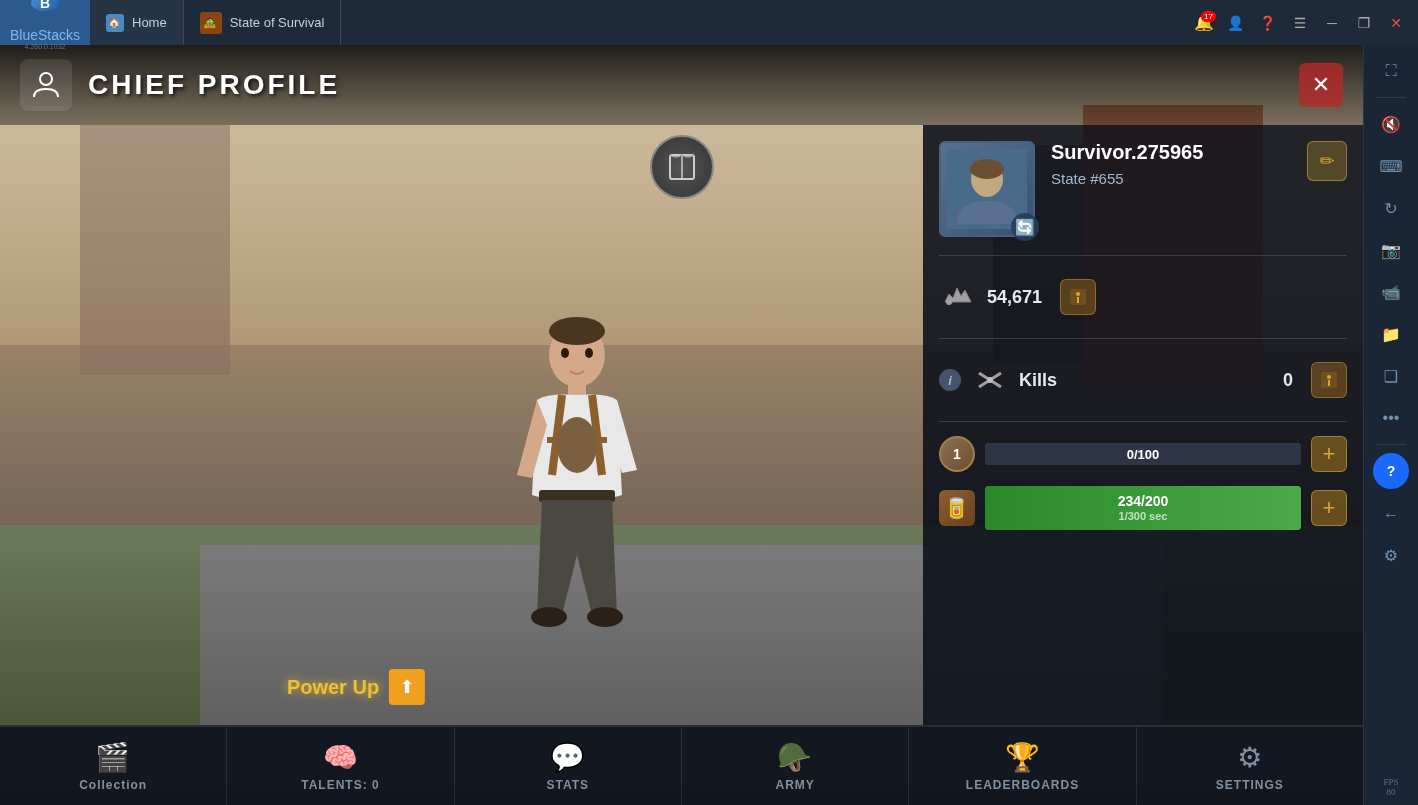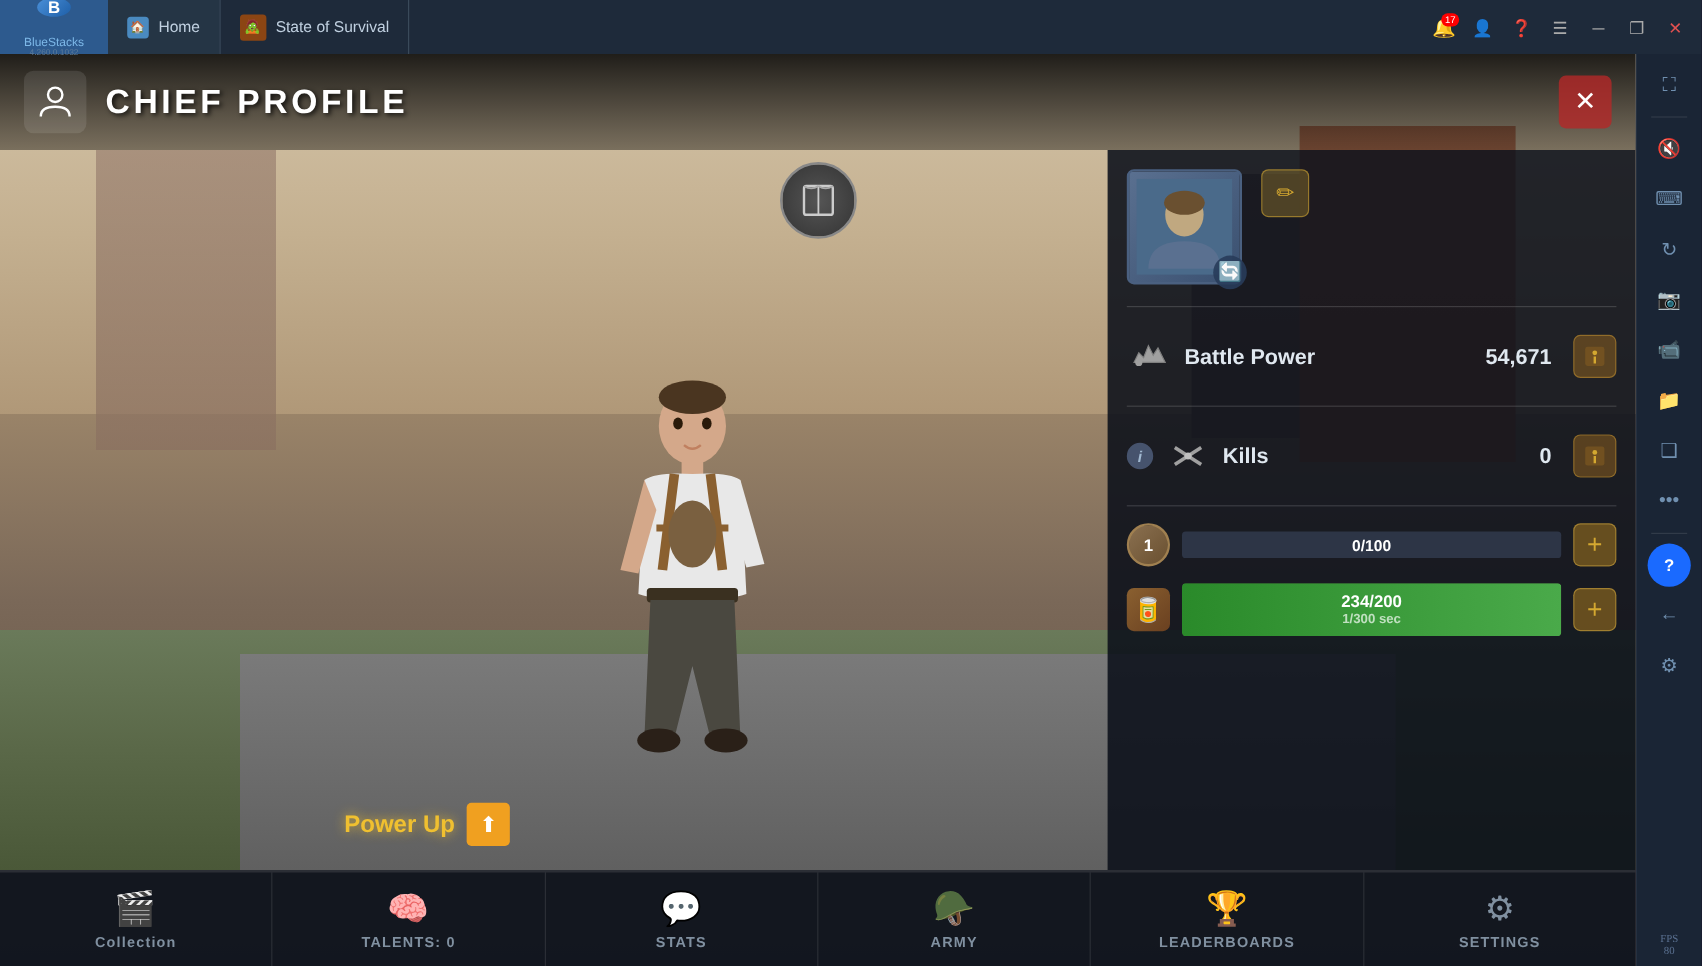--- a/index.html
+++ b/index.html
@@ -37,21 +37,21 @@
       border-radius: 50%;
       display: flex;
       align-items: center;
       justify-content: center;
       color: white;
       font-size: 14px;
       font-weight: bold;
     }
     .bs-logo-text {
       color: #7db8e8;
-      font-size: 10px;
+      font-size: 14px;
       margin-top: 16px;
     }
     .bs-version {
       color: #5a7a9a;
       font-size: 7px;
     }
     .tab-home {
       height: 45px;
       padding: 0 16px;
       background: #253545;
@@ -804,33 +804,36 @@
           <div class="profile-avatar">
             <svg width="80" height="80" viewBox="0 0 80 80">
               <rect width="80" height="80" fill="#4a6a8a"></rect>
               <ellipse cx="40" cy="30" rx="16" ry="18" fill="#c0a880"></ellipse>
               <ellipse cx="40" cy="20" rx="17" ry="10" fill="#6a5030"></ellipse>
               <path d="M10 75 Q10 52 40 52 Q70 52 70 75" fill="#5a7090"></path>
             </svg>
           </div>
           <div class="avatar-refresh">🔄</div>
         </div>
+        <div class="profile-info">
+          <div class="profile-name">Survivor.275965</div>
+          <div class="profile-state">State #655</div>
+        </div>
         <div class="profile-edit-btn">✏</div>
       </div>
 
       <div class="divider"></div>
 
       <div class="stat-row">
         <div class="stat-icon">
           <svg width="34" height="34" viewBox="0 0 34 34">
             <path d="M4 22 L8 14 L12 18 L16 8 L20 16 L24 10 L30 22 Z" fill="#a0a0a0" stroke="#808080" stroke-width="1"></path>
             <circle cx="8" cy="22" r="3" fill="#a0a0a0"></circle>
           </svg>
         </div>
-        <div class="stat-label">Battle Power</div>
         <div class="stat-value">54,671</div>
         <div class="stat-detail-btn">
           <svg width="20" height="20" viewBox="0 0 20 20">
             <rect x="2" y="2" width="16" height="16" rx="2" fill="#8a6020" opacity="0.5"></rect>
             <circle cx="10" cy="7" r="2" fill="#d4a830"></circle>
             <line x1="10" y1="10" x2="10" y2="16" stroke="#d4a830" stroke-width="2"></line>
           </svg>
         </div>
       </div>
 

